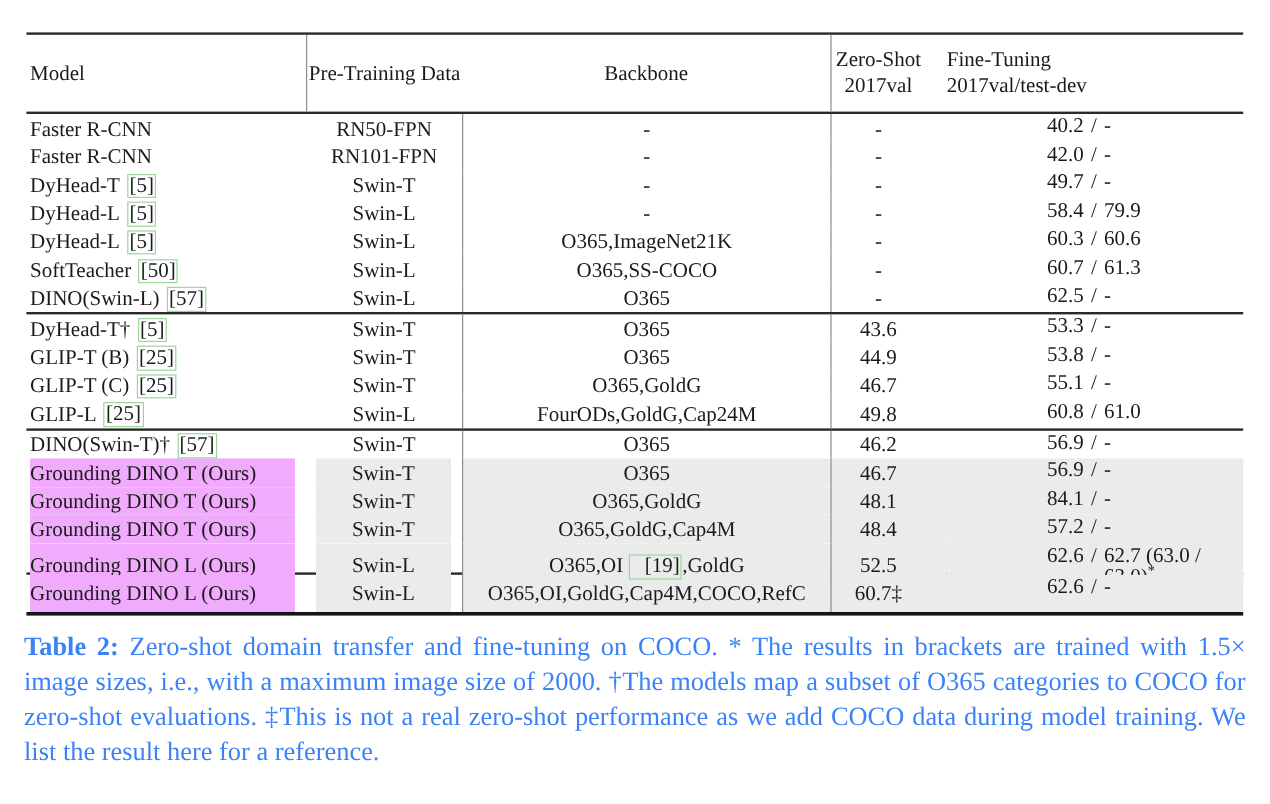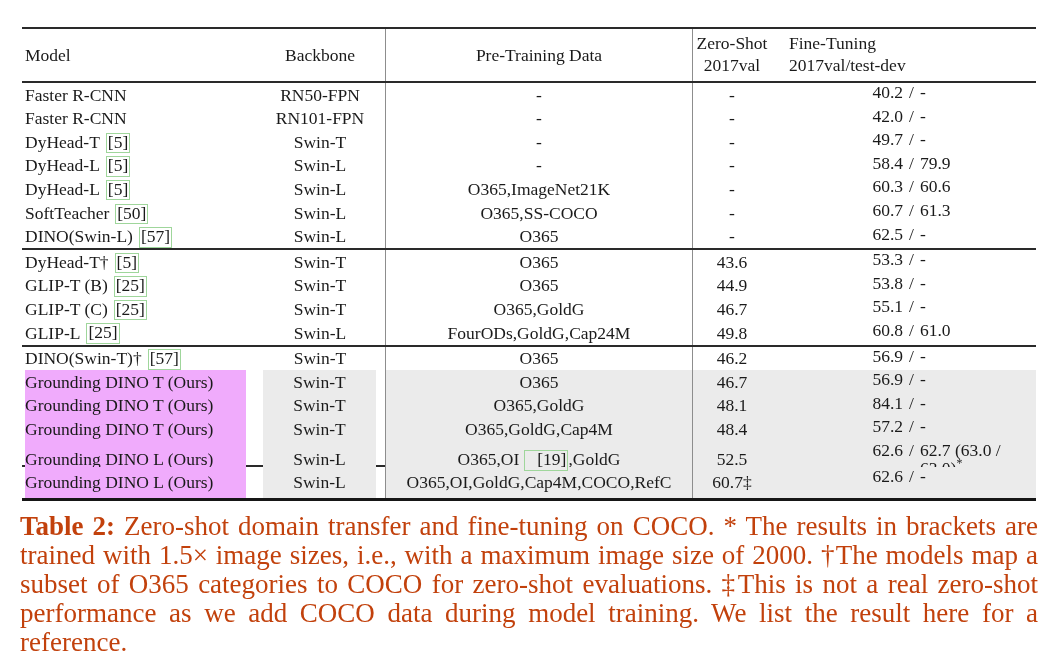--- a/index.html
+++ b/index.html
@@ -22,21 +22,21 @@
 
   .row {
     display: grid;
     grid-template-columns: 233px 130px 307px 97px 1fr;
     align-items: center;
     height: 23.6px;
     font-size: 17.5px;
     line-height: 1.05;
   }
   .row.tall { height: 31px; }
-  .thead { height: 52px; }
+  .thead { height: 64px; }
 
   .cell { height: 100%; display: flex; align-items: center; }
   .c-model { justify-content: flex-start; padding-left: 3px; }
   .c-backbone { justify-content: center; }
   .c-pre { justify-content: center; border-left: 1.5px solid #8d8d8d; }
   .c-zs  { justify-content: center; border-left: 1.5px solid #8d8d8d; padding-right: 18px; }
   .c-ft  {
     display: grid; grid-template-columns: 1fr auto 1fr;
     column-gap: 6px; align-items: flex-start; padding-right: 2px;
   }
@@ -63,37 +63,37 @@
     margin-left: 6px;
     line-height: 1.0;
     transform: translateY(1px);
   }
   .cite.pre-cite { margin-left: 5px; padding-left: 12px; }
 
   
   .caption {
     margin: 11px 0 0 -2px;
     width: 1018px;
-    font-size: 27px;
+    font-size: 22px;
     line-height: 29px;
     text-align: justify;
-    color: #c2410c;
+    color: #3b82f6;
   }
 </style>
 </head>
 <body>
 
 <div class="page">
   <div class="tbl">
     <div class="hrule top"></div>
 
     <div class="row thead">
       <div class="cell c-model">Model</div>
+      <div class="cell c-pre">Pre-Training Data</div>
       <div class="cell c-backbone">Backbone</div>
-      <div class="cell c-pre">Pre-Training Data</div>
       <div class="cell c-zs th2">
         <div>Zero-Shot</div>
         <div>2017val</div>
       </div>
       <div class="cell c-ft th2">
         <div>Fine-Tuning</div>
         <div>2017val/test-dev</div>
       </div>
     </div>
 

